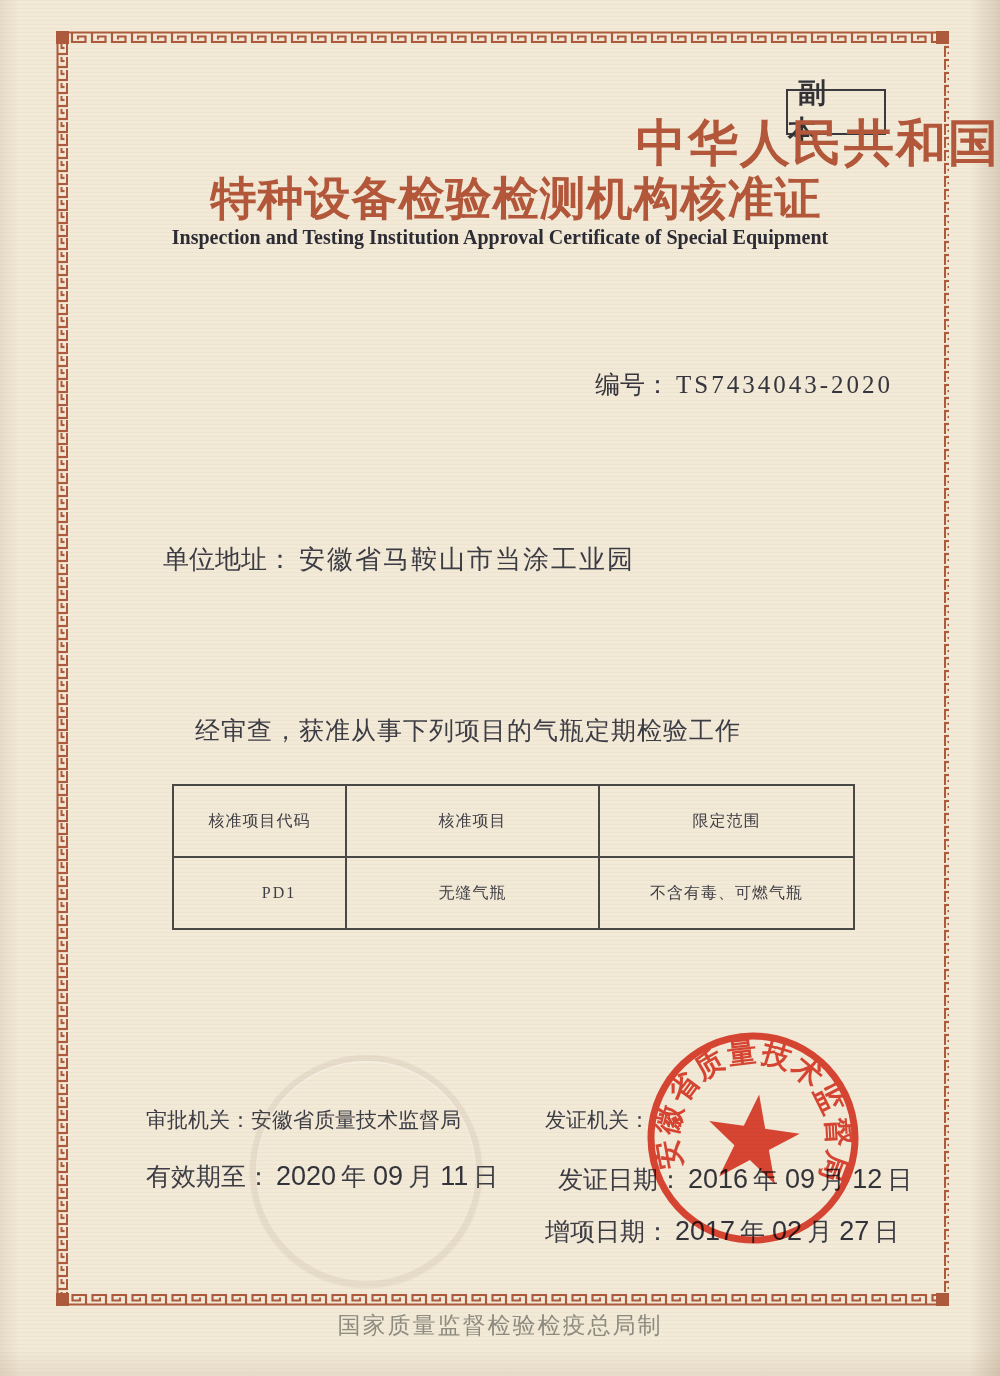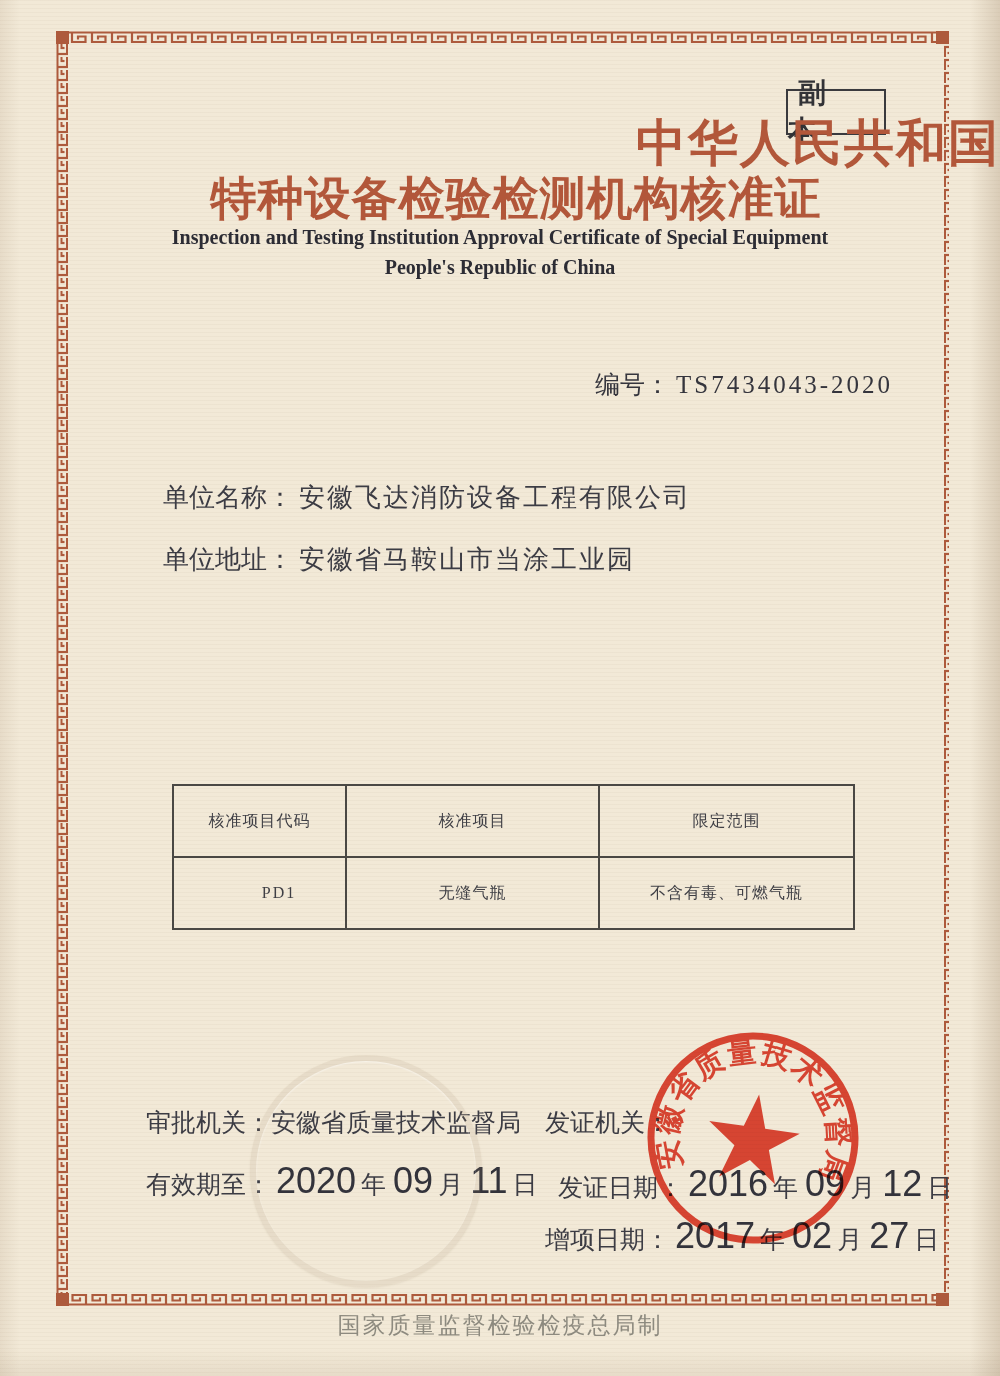--- a/index.html
+++ b/index.html
@@ -52,28 +52,28 @@
   .statement{position:absolute;left:195px;top:714px;font-size:25px;color:#3c3c44;letter-spacing:1px;}
 
   table.cert-table{position:absolute;left:172px;top:784px;width:681px;
     border-collapse:collapse;table-layout:fixed;}
   table.cert-table th, table.cert-table td{
     border:2px solid #4a4844;height:68px;text-align:center;vertical-align:middle;
     font-size:16px;font-weight:normal;color:#3f3f45;letter-spacing:1px;}
   table.cert-table col.c1{width:173px;} table.cert-table col.c2{width:253px;}
   table.cert-table col.c3{width:255px;}
 
-  .b-line{position:absolute;font-size:25px;color:#3c3c44;}
+  .b-line{position:absolute;font-size:21px;color:#3c3c44;}
   .approval{left:146px;top:1106px;}
   .issuer{left:545px;top:1106px;}
   .date-line{position:absolute;font-size:25px;color:#3c3c44;white-space:nowrap;}
   .valid{left:146px;top:1160px;}
   .issued{left:558px;top:1163px;}
   .added{left:545px;top:1215px;}
-  .num{font-family:"Liberation Sans", sans-serif;font-size:36px;color:#33333b;margin:0 5px;}
+  .num{font-family:"Liberation Sans", sans-serif;font-size:27px;color:#33333b;margin:0 5px;}
   .unit{margin-right:2px;}
 
   .footer-line{position:absolute;left:0;top:1310px;width:100%;text-align:center;
     font-size:23px;color:#8d8a7f;letter-spacing:2px;}
 
   .emboss{position:absolute;left:250px;top:1055px;width:220px;height:220px;border-radius:50%;
     border:6px solid rgba(160,140,110,0.13);
     box-shadow:inset 0 1px 2px rgba(255,255,255,0.55), 0 1px 2px rgba(150,130,100,0.14);}
   .seal{position:absolute;left:633px;top:1018px;mix-blend-mode:multiply;}
 </style>
@@ -119,33 +119,30 @@
   <div class="corner c-bl"></div>
   <div class="corner c-br"></div>
 
   <div class="copy-box">
     <span>副 本</span>
   </div>
 
   <div class="title-cn1">中华人民共和国</div>
   <div class="title-cn2">特种设备检验检测机构核准证</div>
   <div class="title-en1">Inspection and Testing Institution Approval Certificate of Special Equipment</div>
-  <div class="title-en2">People's Republic of China</div>
 
   <div class="serial">
     <span>编号：</span><span class="val">TS7434043-2020</span>
   </div>
 
-  <div class="f-line f1">
-    <span>单位名称：</span><span class="val">安徽飞达消防设备工程有限公司</span>
-  </div>
   <div class="f-line f2">
     <span>单位地址：</span><span class="val">安徽省马鞍山市当涂工业园</span>
   </div>
 
+  <div class="statement">经审查，获准从事下列项目的气瓶定期检验工作</div>
 
   <table class="cert-table">
     <colgroup>
         <col class="c1">
         <col class="c2">
         <col class="c3">
       </colgroup>
     <thead>
       <tr>
         <th>核准项目代码</th>

